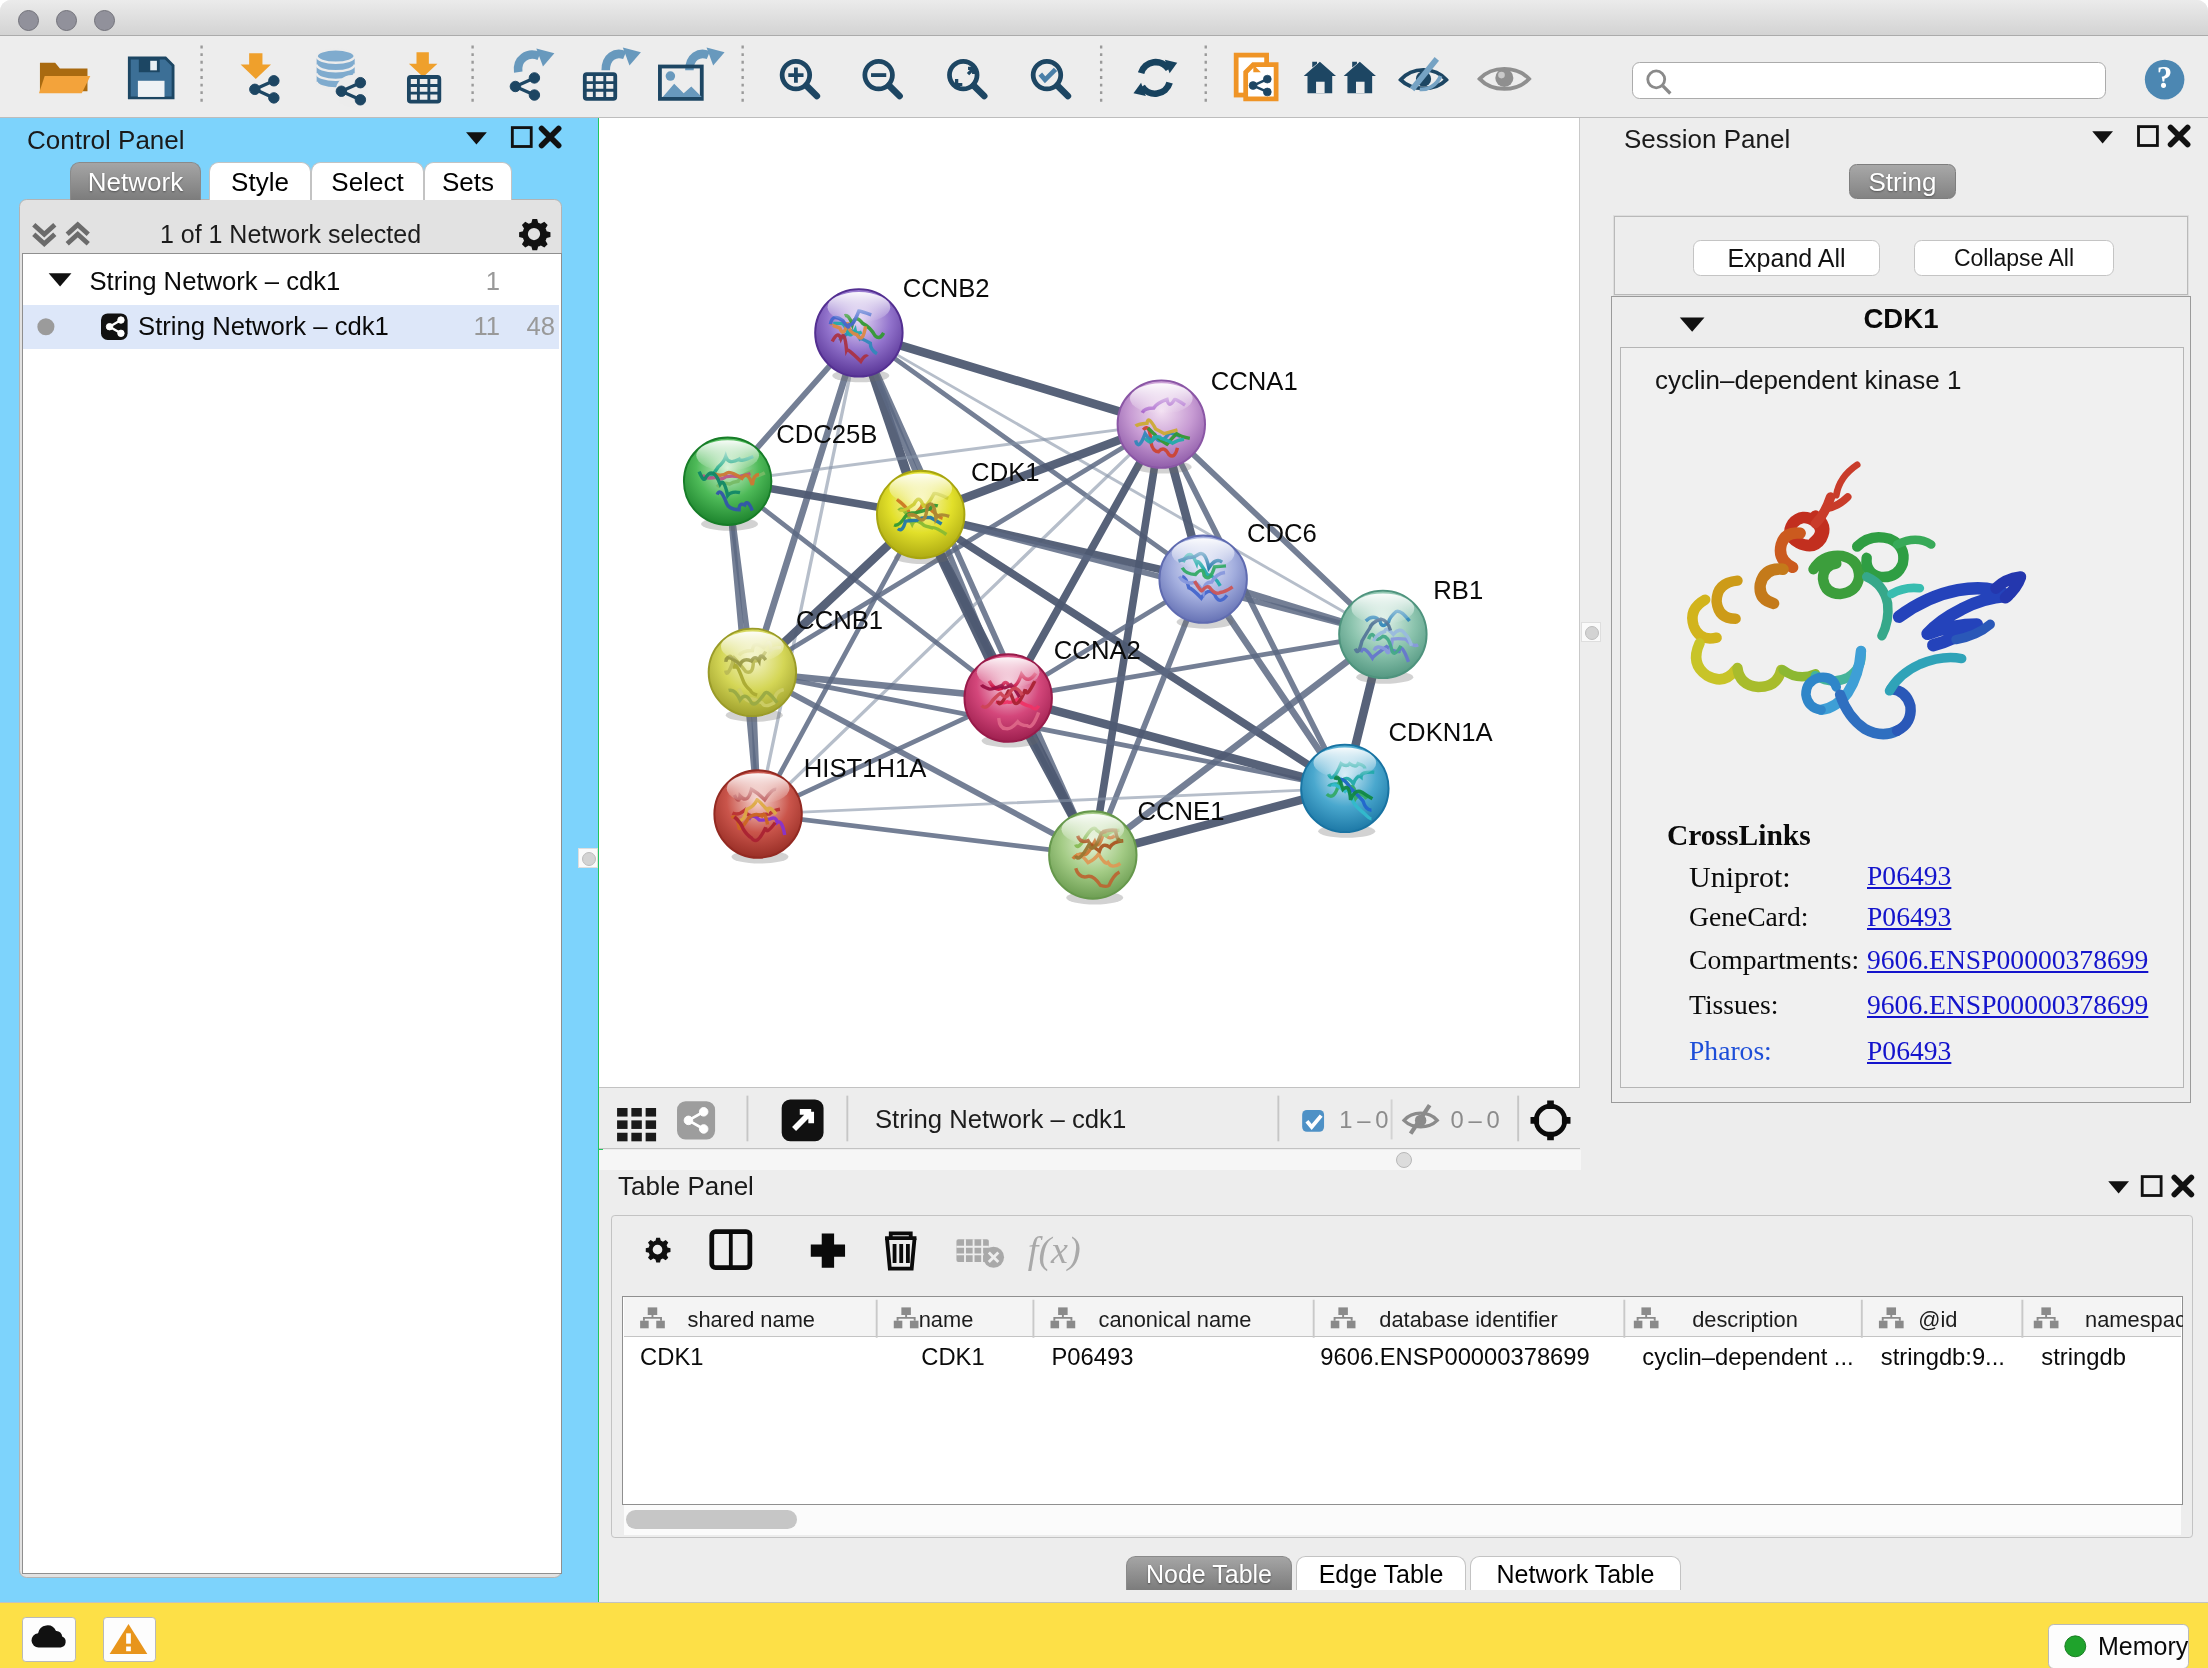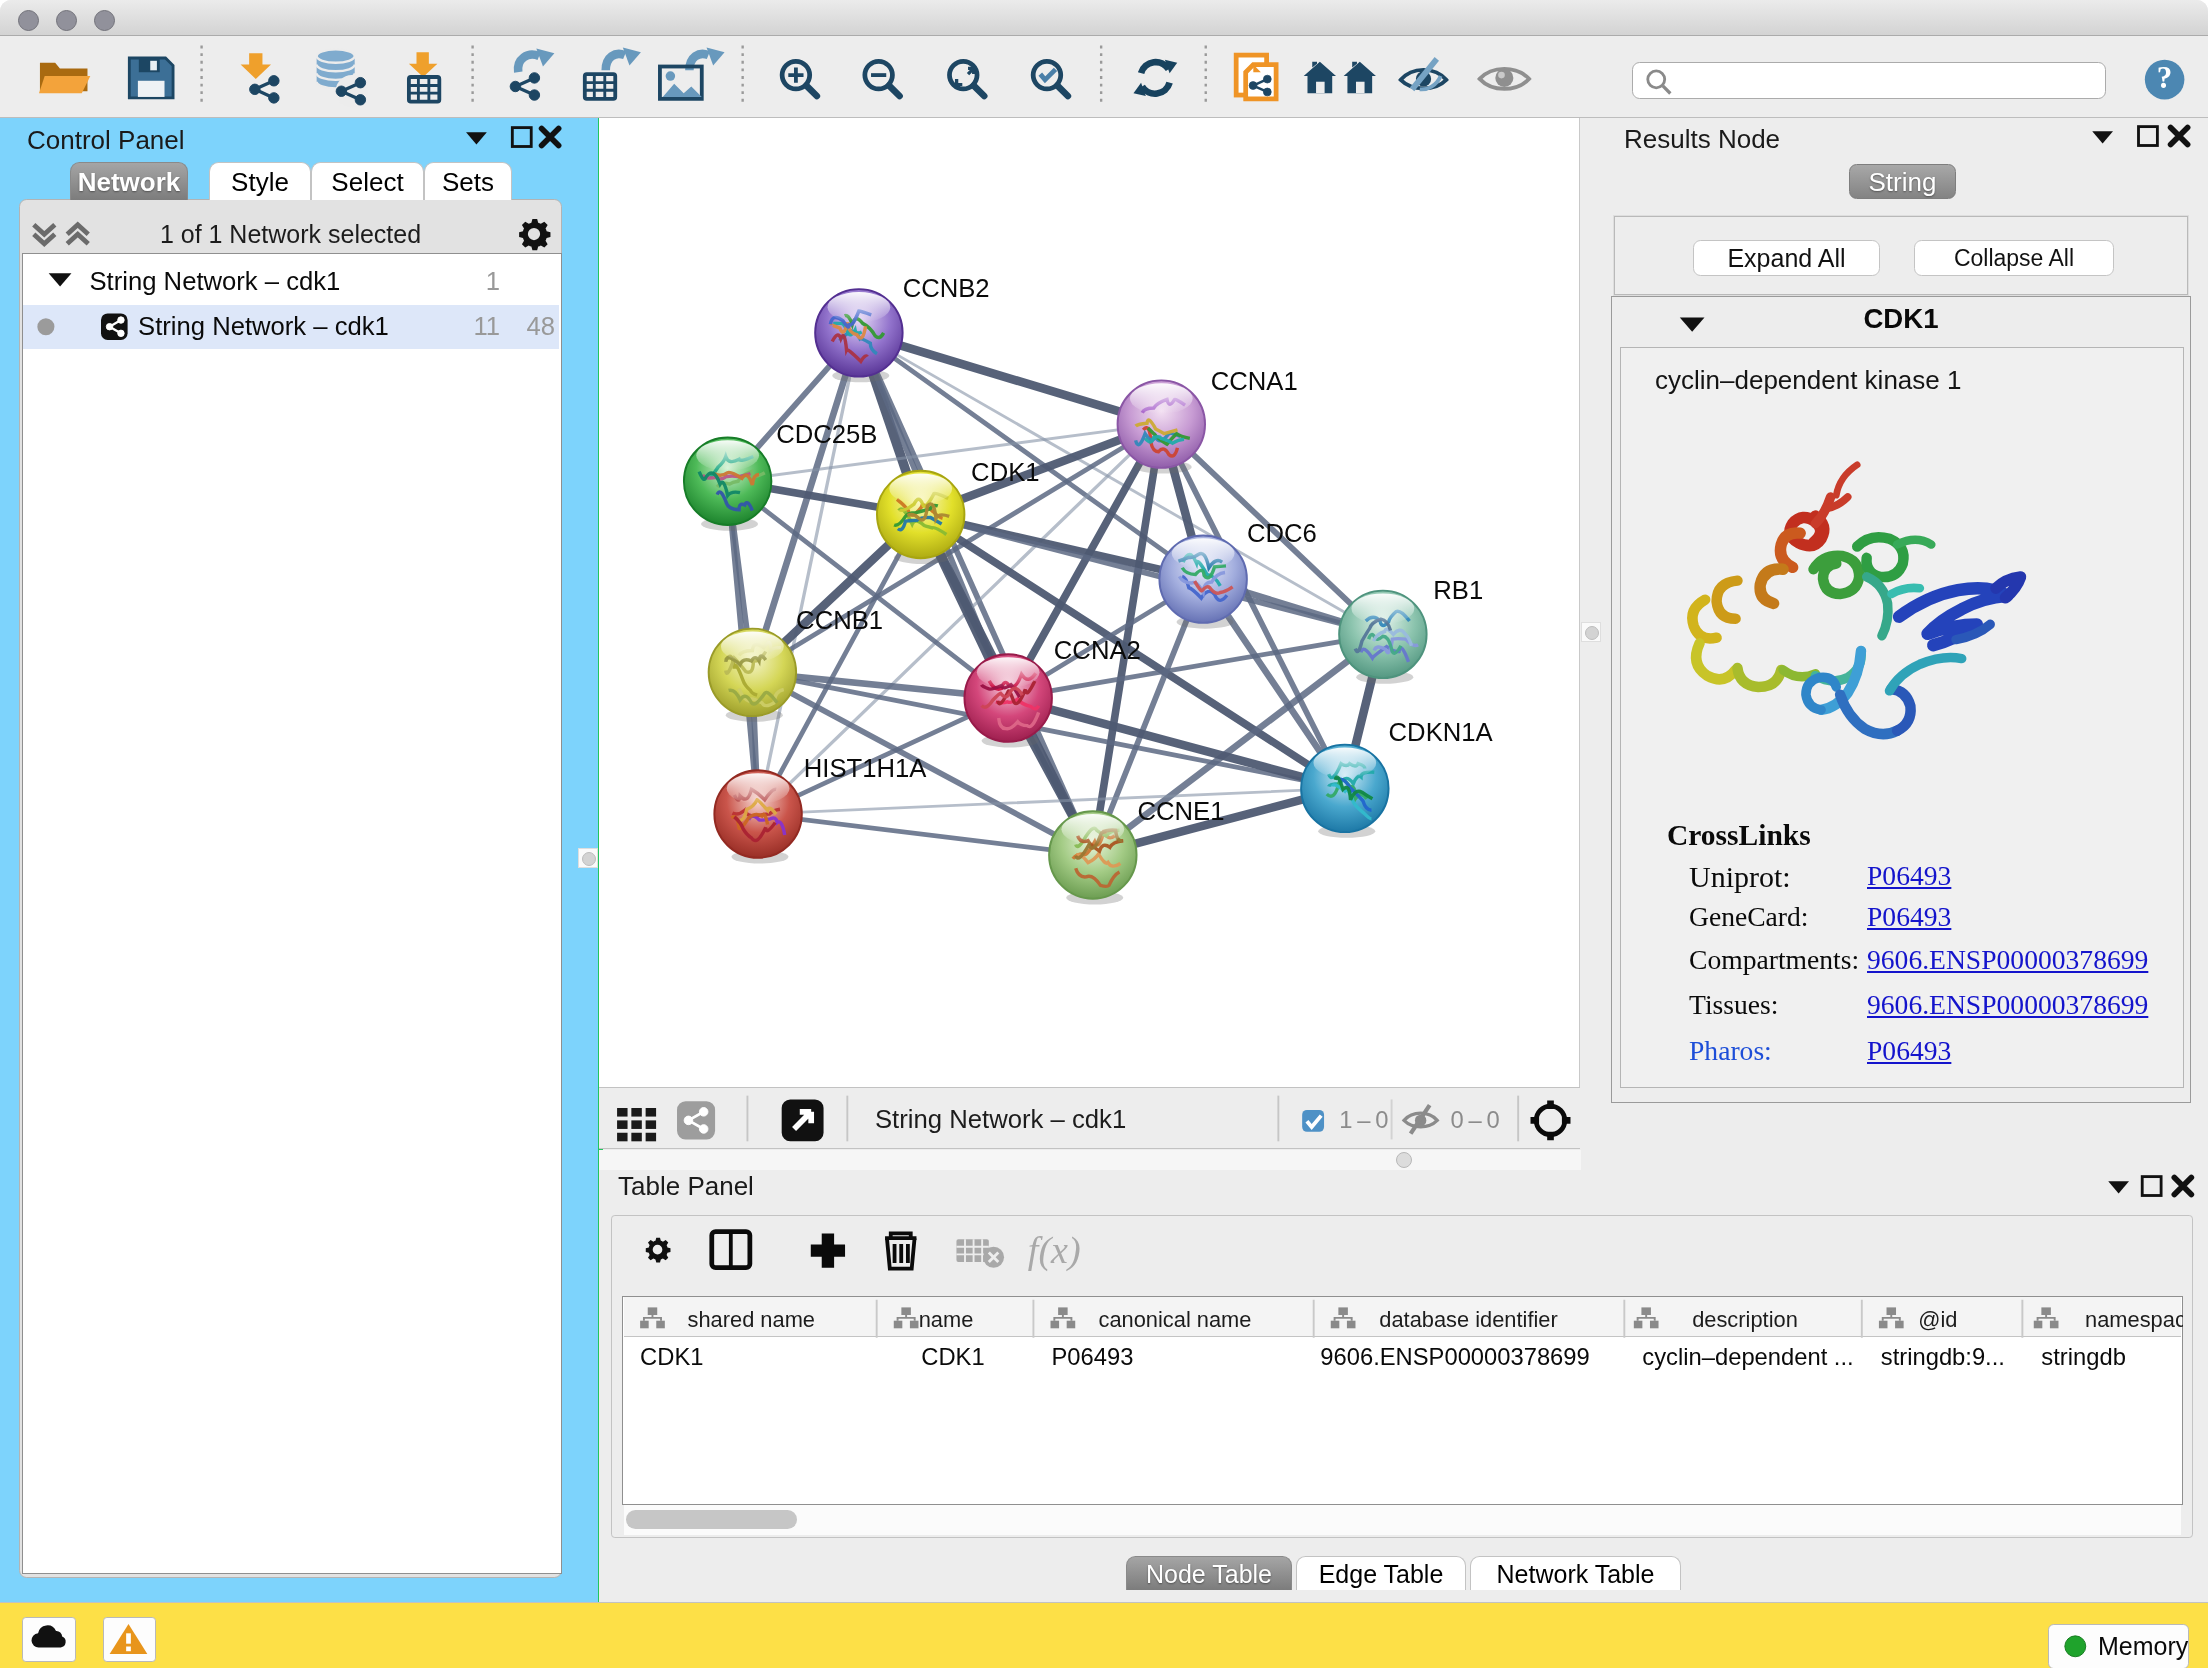--- a/index.html
+++ b/index.html
@@ -192,21 +192,21 @@
     </svg>
 </div>
 <div id="cpanel">
 <div class="ptitle" style="position:absolute;left:27px;top:7.6px;">Control Panel</div>
 <svg width="114" height="34" style="position:absolute;left:461px;top:3.8px;" viewBox="0 0 120 36">
  <path d="M5 12 l22 0 l-11 13 z" fill="#111"></path>
  <rect x="54" y="7" width="20" height="20" fill="none" stroke="#111" stroke-width="3"></rect>
  <path d="M85 8 L103 26 M103 8 L85 26" stroke="#111" stroke-width="6" stroke-linecap="round"></path>
 </svg>
 <div id="cpbox"></div>
-<div class="tab tabsel" style="left:70px;top:45px;width:118px;height:38px;line-height:38px;font-weight:bold;">Network</div>
+<div class="tab tabsel" style="left:70px;top:45px;width:131px;height:38px;line-height:38px;">Network</div>
 <div class="tab" style="left:209px;top:45px;width:102px;height:38px;line-height:38px;">Style</div>
 <div class="tab" style="left:311px;top:45px;width:113px;height:38px;line-height:38px;">Select</div>
 <div class="tab" style="left:424px;top:45px;width:88px;height:38px;line-height:38px;">Sets</div>
 <svg width="86" height="44" style="position:absolute;left:28.5px;top:100px;" viewBox="0 0 90 46">
  <g stroke="#6b6b6b" stroke-width="5" fill="none">
   <path d="M5 18 l11 10 l11 -10 M5 8 l11 10 l11 -10"></path>
   <path d="M40 18 l11 -10 l11 10 M40 28 l11 -10 l11 10"></path>
  </g>
 </svg>
 <div style="position:absolute;left:105px;top:103px;width:371px;text-align:center;font-size:25px;color:#1c1c1c;">1 of 1 Network selected</div>
@@ -524,21 +524,21 @@
  <g stroke="#0a0a0a" fill="none">
   <circle cx="1000" cy="34" r="15" stroke-width="5"></circle>
   <path d="M1000 13 v9 M1000 46 v9 M979 34 h9 M1012 34 h9" stroke-width="7"></path>
  </g>
 </svg>
 </div>
 <div id="hdivider">
     <div style="position:absolute;left:797px;top:1.9px;width:14.3px;height:14.3px;border-radius:50%;background:#dcdcdc;border:1px solid #b8b8b8;"></div>
   </div>
 <div id="rpanel">
-<div class="ptitle" style="position:absolute;left:43px;top:6.7px;">Results Node</div>
+<div class="ptitle" style="position:absolute;left:43px;top:6.7px;">Session Panel</div>
 <svg width="114" height="34" style="position:absolute;left:509px;top:2.9px;" viewBox="0 0 120 36">
  <path d="M2 12 l22 0 l-11 13 z" fill="#111"></path>
  <rect x="51" y="7" width="20" height="20" fill="none" stroke="#111" stroke-width="3"></rect>
  <path d="M85 8 L103 26 M103 8 L85 26" stroke="#111" stroke-width="6" stroke-linecap="round"></path>
 </svg>
 <div style="position:absolute;left:268px;top:47px;width:107px;height:35px;border-radius:7.6px;background:linear-gradient(#a8a8a8,#838383);border:1px solid #7e7e7e;color:#fff;font-size:26px;text-align:center;line-height:35px;box-sizing:border-box;text-shadow:0 1px 1.9px rgba(0,0,0,.4);">String</div>
 <div style="position:absolute;left:33px;top:99px;width:574px;height:79px;background:#ededed;border:1px solid #b9b9b9;outline:1px solid #dedede;box-sizing:border-box;"></div>
 <div style="position:absolute;left:112px;top:123px;width:187px;height:36px;background:#fff;border:1px solid #c4c4c4;border-radius:7.6px;font-size:25px;text-align:center;line-height:34px;box-sizing:border-box;color:#111;">Expand All</div>
 <div style="position:absolute;left:333px;top:123px;width:200px;height:36px;background:#fff;border:1px solid #c4c4c4;border-radius:7.6px;font-size:23px;text-align:center;line-height:34px;box-sizing:border-box;color:#111;">Collapse All</div>
 <div style="position:absolute;left:30px;top:179px;width:580px;height:807px;background:#ededed;border:1.9px solid #9a9a9a;box-sizing:border-box;"></div>

